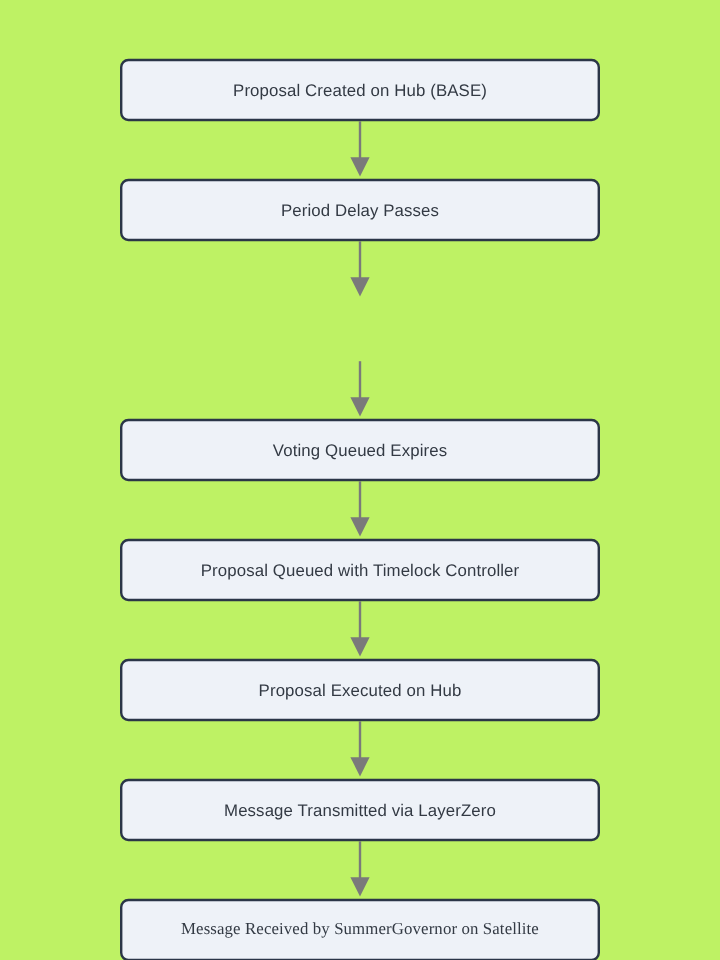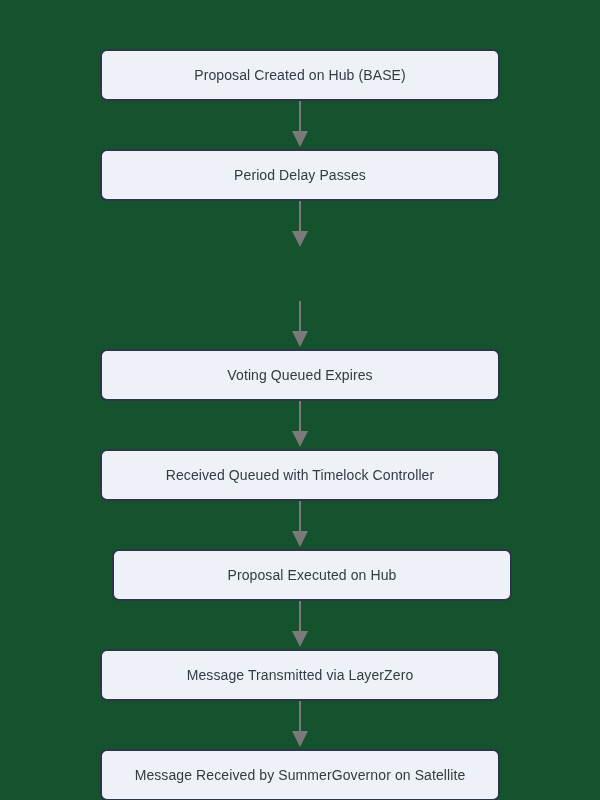--- a/index.html
+++ b/index.html
@@ -4,21 +4,21 @@
 <style>
   html, body {
     margin: 0;
     padding: 0;
     background: #000000;
   }
   #canvas {
     position: relative;
     width: 600px;
     height: 800px;
-    background: #14532d;
+    background: #bef264;
     overflow: hidden;
     font-family: "Liberation Sans", "DejaVu Sans", sans-serif;
   }
   .flow-node {
     position: absolute;
     left: 100px;
     width: 400px;
     height: 52px;
     box-sizing: border-box;
     background: #eef2f8;
@@ -87,31 +87,31 @@
   </div>
 
   <div class="flow-edge" style="top:401px;">
     <svg viewBox="0 0 600 48">
       <line x1="300" y1="0" x2="300" y2="37" stroke="#7a7a7a" stroke-width="2"></line>
       <polygon points="292,30 308,30 300,46" fill="#7a7a7a"></polygon>
     </svg>
   </div>
 
   <div class="flow-node" style="top:449px;">
-    <span>Received Queued with Timelock Controller</span>
+    <span>Proposal Queued with Timelock Controller</span>
   </div>
 
   <div class="flow-edge" style="top:501px;">
     <svg viewBox="0 0 600 48">
       <line x1="300" y1="0" x2="300" y2="37" stroke="#7a7a7a" stroke-width="2"></line>
       <polygon points="292,30 308,30 300,46" fill="#7a7a7a"></polygon>
     </svg>
   </div>
 
-  <div class="flow-node" style="top:549px;margin-left:12px;">
+  <div class="flow-node" style="top:549px;">
     <span>Proposal Executed on Hub</span>
   </div>
 
   <div class="flow-edge" style="top:601px;">
     <svg viewBox="0 0 600 48">
       <line x1="300" y1="0" x2="300" y2="37" stroke="#7a7a7a" stroke-width="2"></line>
       <polygon points="292,30 308,30 300,46" fill="#7a7a7a"></polygon>
     </svg>
   </div>
 
@@ -119,17 +119,17 @@
     <span>Message Transmitted via LayerZero</span>
   </div>
 
   <div class="flow-edge" style="top:701px;">
     <svg viewBox="0 0 600 48">
       <line x1="300" y1="0" x2="300" y2="37" stroke="#7a7a7a" stroke-width="2"></line>
       <polygon points="292,30 308,30 300,46" fill="#7a7a7a"></polygon>
     </svg>
   </div>
 
-  <div class="flow-node" style="top:749px;">
+  <div class="flow-node" style="top:749px;font-family:Liberation Serif, serif;">
     <span>Message Received by SummerGovernor on Satellite</span>
   </div>
 
 </div>
 
 </body></html>

